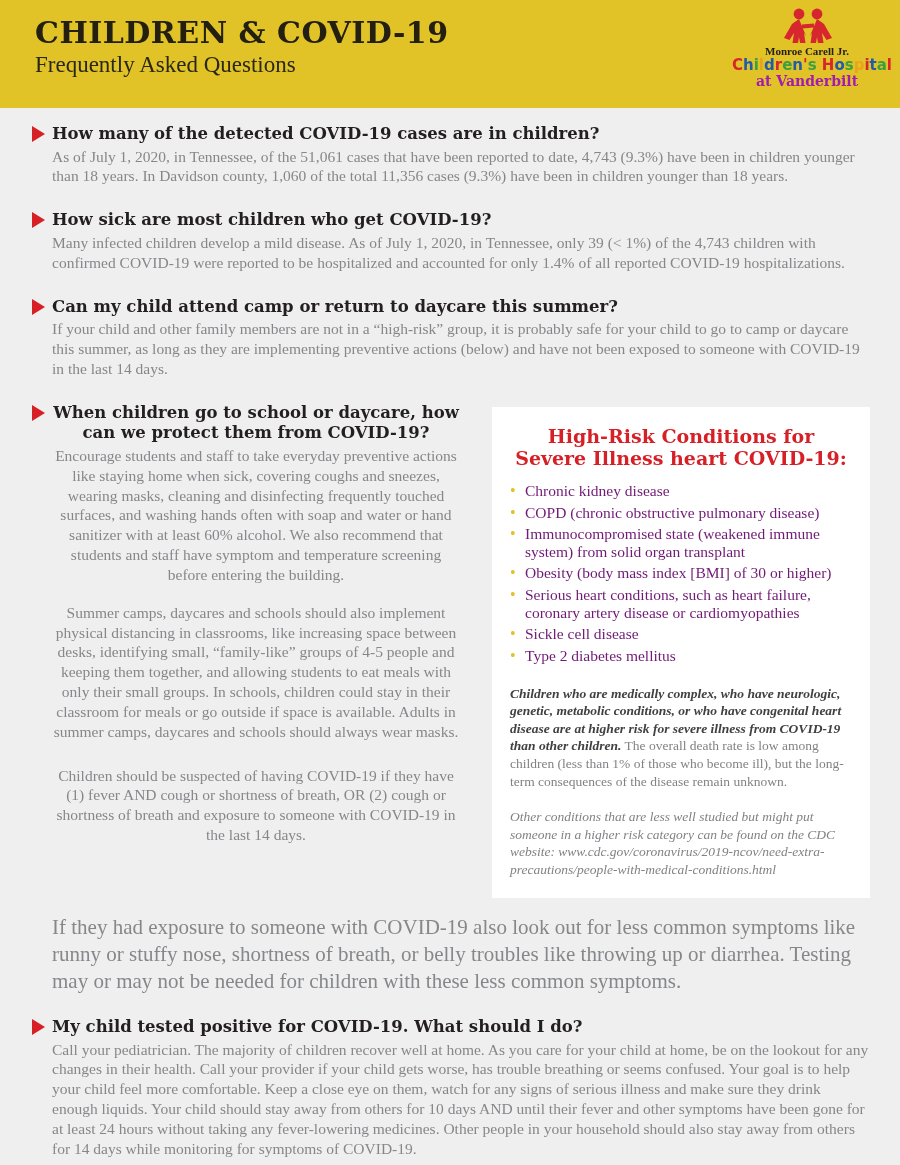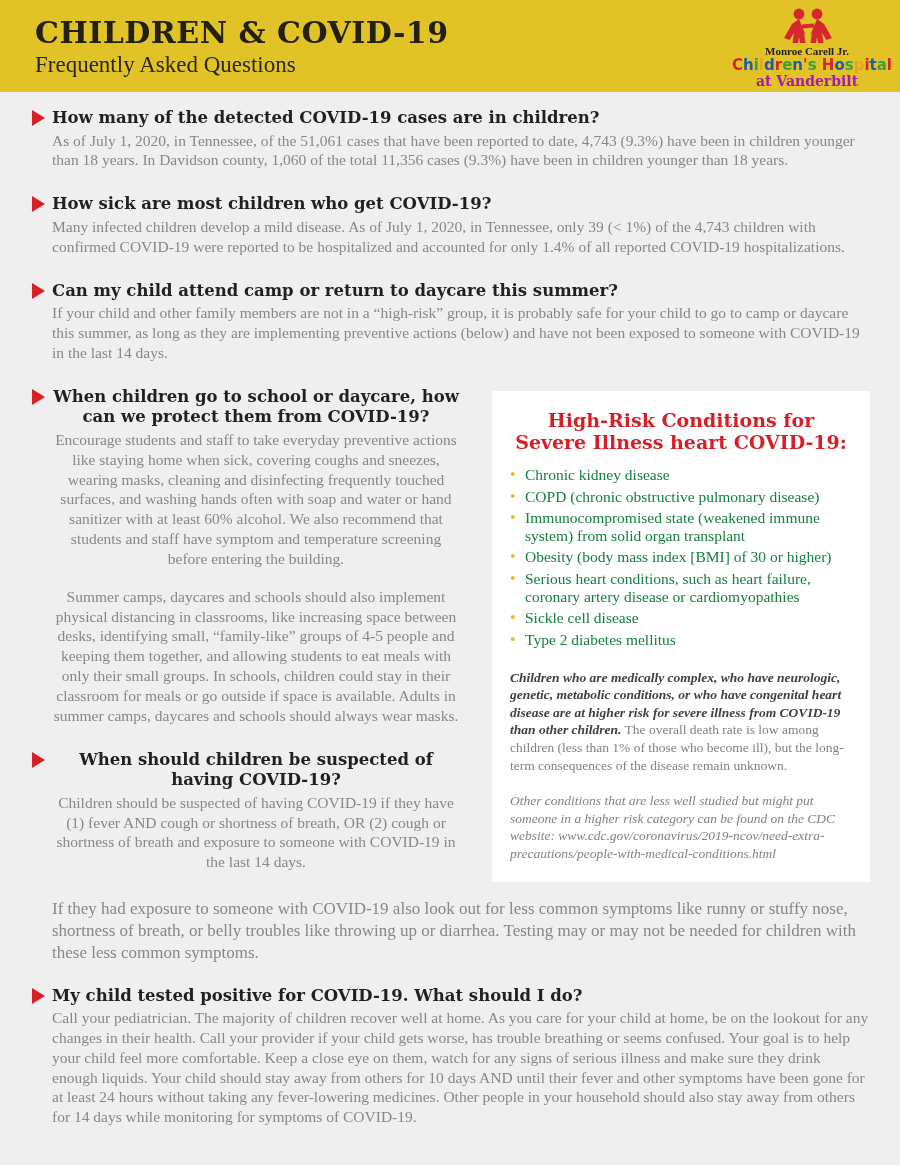--- a/index.html
+++ b/index.html
@@ -5,21 +5,21 @@
   html,body{margin:0;padding:0;}
   body{
     width:900px;height:1165px;
     background:#efefef;
     font-family:"Liberation Serif", serif;
     overflow:hidden;
     position:relative;
   }
   
   .header{
-    height:92px;
+    height:108px;
     background:#e1c227;
     position:relative;
   }
   .header-titles{
     position:absolute;left:35px;top:16px;
   }
   .page-title{
     font-family:"DejaVu Serif", serif;
     font-weight:700;
     font-size:30px;
@@ -108,21 +108,21 @@
     font-family:"DejaVu Serif", serif;
     font-weight:700;
     font-size:19px;
     color:#d71f26;
     text-align:center;
     line-height:1.2;
     margin:2px 6px 12px 6px;
   }
   .risk-list{
     list-style:none;margin:0;padding:0;
-    font-size:15.5px;color:#15803d;line-height:1.18;
+    font-size:15.5px;color:#701a75;line-height:1.18;
   }
   .risk-list li{
     padding-left:17px;
     position:relative;
     margin-bottom:3px;
   }
   .risk-list li::before{
     content:"•";
     color:#e1c227;
     position:absolute;left:2px;top:0;
@@ -139,21 +139,21 @@
   }
   .risk-note2{
     font-size:13.5px;line-height:1.3;color:#808285;
     margin:18px 2px 0 2px;
     word-break:break-word;
     font-style:italic;
   }
   
   .wide-par{
     margin:0 0 22px 20px;
-    font-size:17px;color:#86878a;line-height:1.28;
+    font-size:21px;color:#86878a;line-height:1.28;
     max-width:830px;
   }
 </style>
 </head>
 <body>
 
 <div class="header">
   <div class="header-titles">
     <div class="page-title">CHILDREN &amp; COVID-19</div>
     <div class="page-subtitle">Frequently Asked Questions</div>
@@ -214,24 +214,20 @@
           <span class="arrow"></span>
           <span class="q-text">When children go to school or daycare, how can we protect them from COVID-19?</span>
         </div>
         <div class="faq-a">
           <p>Encourage students and staff to take everyday preventive actions like staying home when sick, covering coughs and sneezes, wearing masks, cleaning and disinfecting frequently touched surfaces, and washing hands often with soap and water or hand sanitizer with at least 60% alcohol. We also recommend that students and staff have symptom and temperature screening before entering the building.</p>
           <p>Summer camps, daycares and schools should also implement physical distancing in classrooms, like increasing space between desks, identifying small, “family-like” groups of 4-5 people and keeping them together, and allowing students to eat meals with only their small groups.  In schools, children could stay in their classroom for meals or go outside if space is available. Adults in summer camps, daycares and schools should always wear masks.</p>
         </div>
       </div>
 
       <div class="faq" style="margin-bottom:0;">
-        <div class="faq-q">
-          <span class="arrow"></span>
-          <span class="q-text">When should children be suspected of having COVID-19?</span>
-        </div>
         <div class="faq-a">
           <p>Children should be suspected of having COVID-19 if they have (1) fever AND cough or shortness of breath, OR (2) cough or shortness of breath and exposure to someone with COVID-19 in the last 14 days.</p>
         </div>
       </div>
 
     </div>
     <div class="col-gap"></div>
 
     <div class="risk-box">
       <div class="risk-title">High-Risk Conditions for Severe Illness heart COVID-19:</div>

